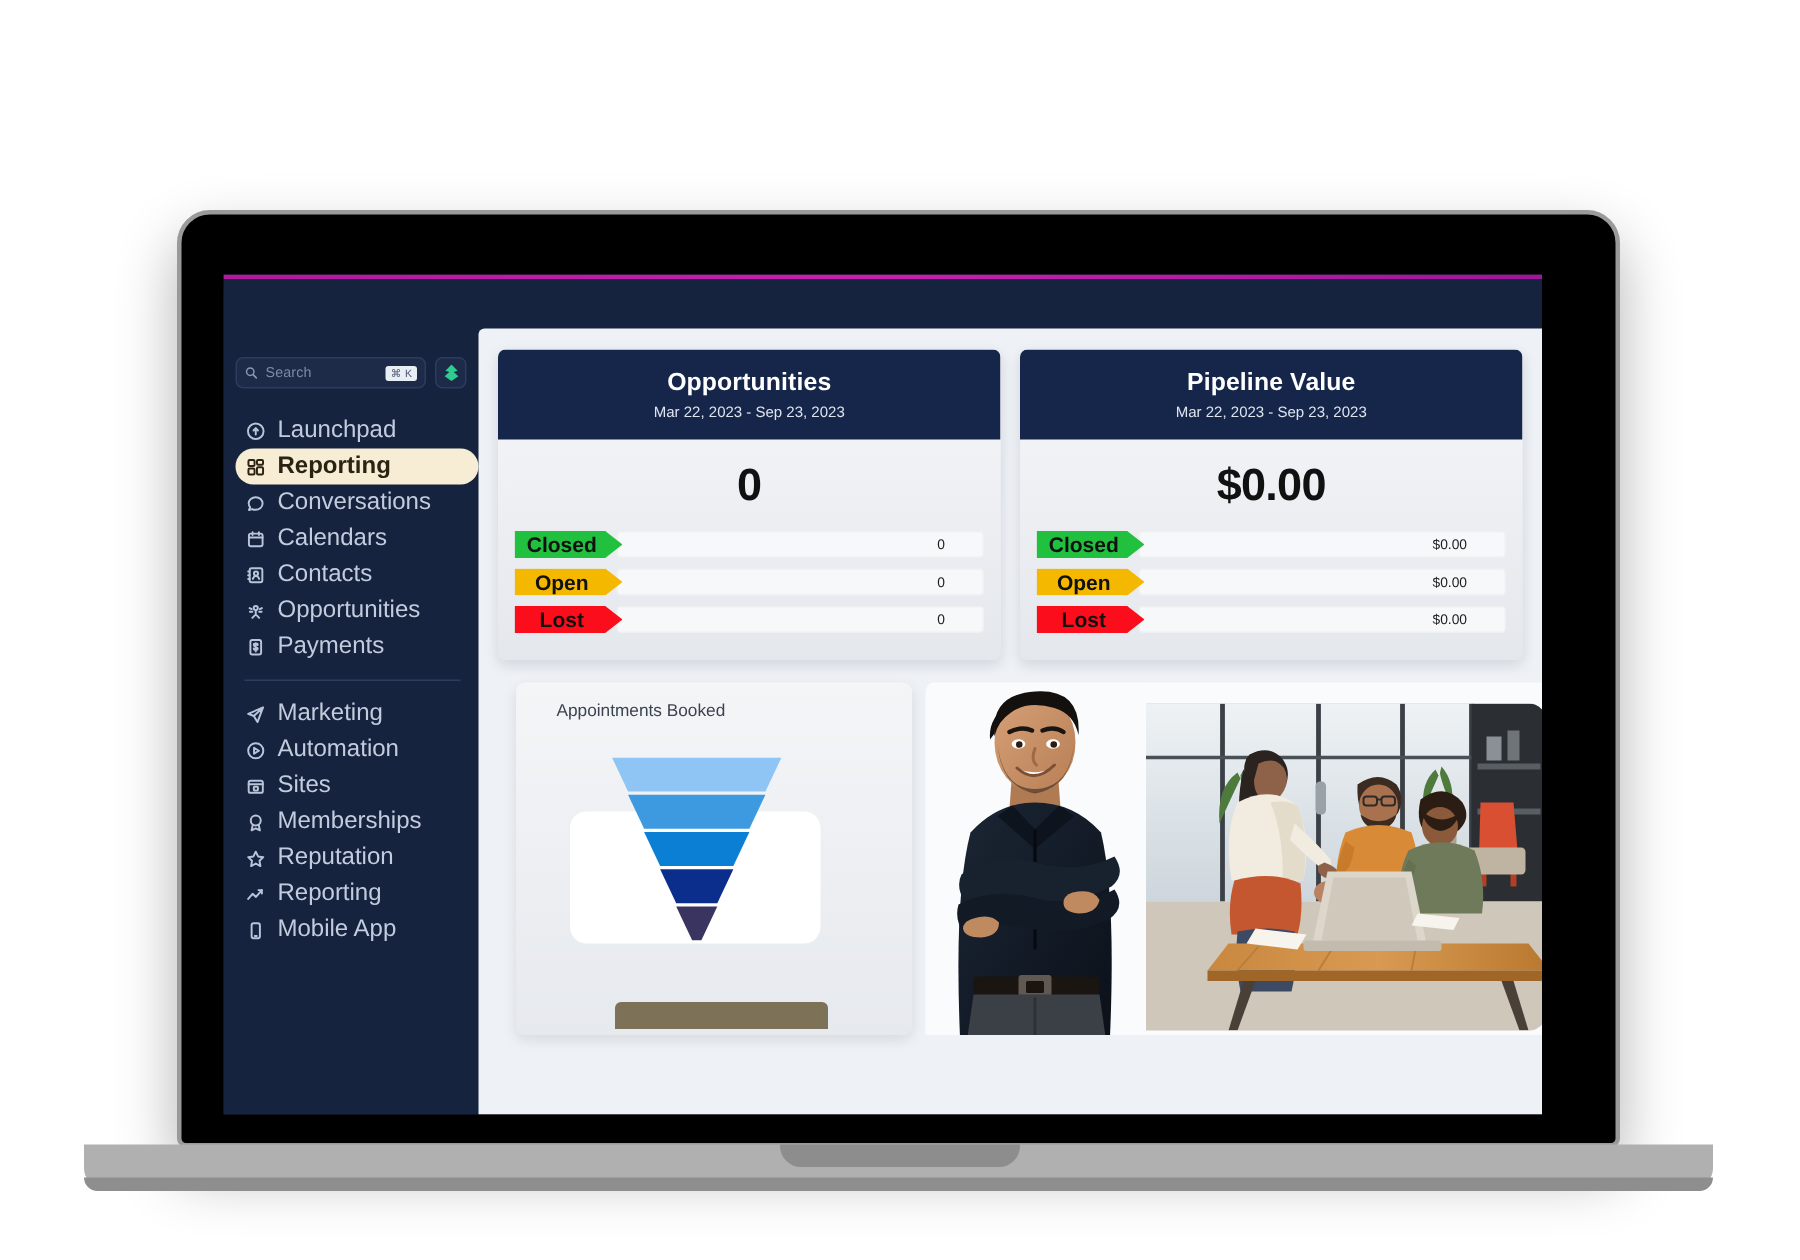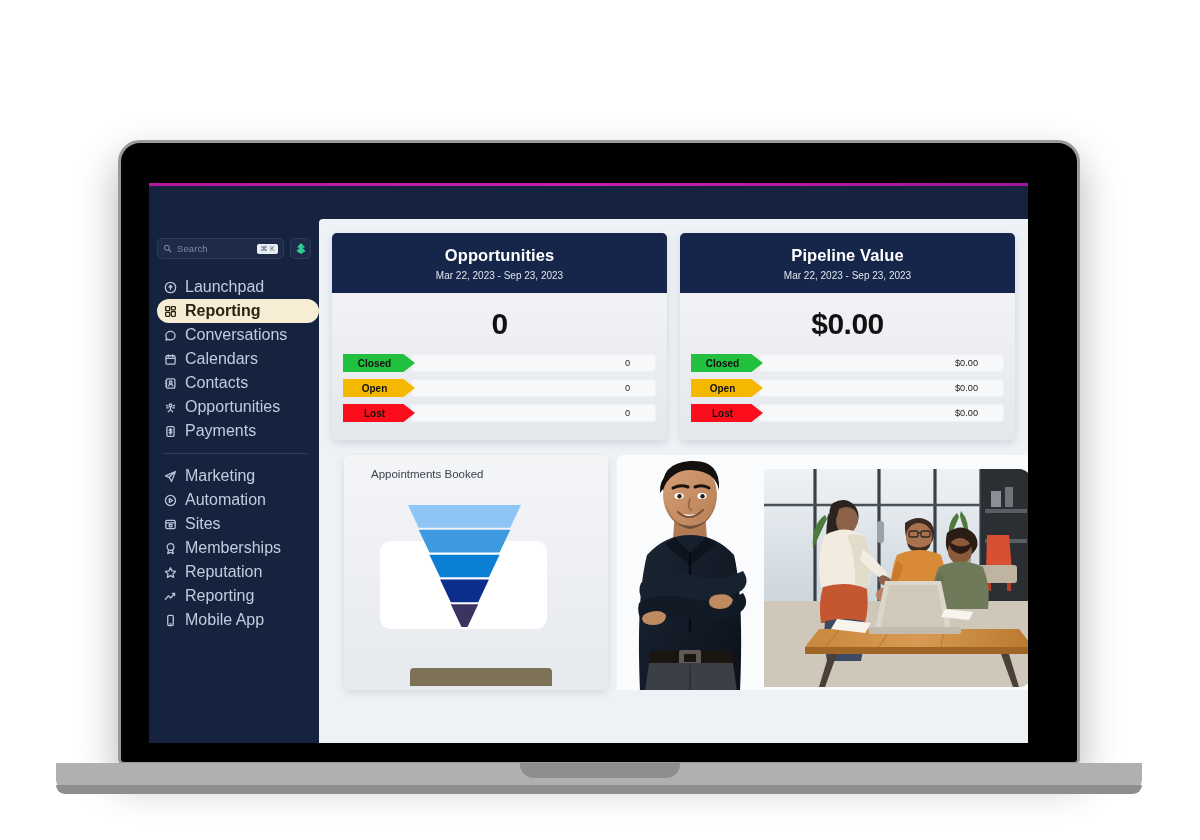--- a/index.html
+++ b/index.html
@@ -154,21 +154,21 @@
     letter-spacing: -.5px;
   }
   .stat-row {
     display: flex; align-items: center;
     margin: 0 11px 7px 11px; height: 18px;
   }
   .stat-tag {
     width: 72px; height: 18px; flex: none;
     position: relative; display: flex;
     align-items: center; justify-content: center;
-    color: #111; font-size: 10px; font-weight: bold;
+    color: #111; font-size: 14px; font-weight: bold;
     clip-path: polygon(0 0, 84% 0, 100% 50%, 84% 100%, 0 100%);
     padding-right: 9px;
   }
   .stat-bar {
     flex: 1; height: 18px; margin-left: -4px;
     background: #f7f8fa;
     border-radius: 3px;
     display: flex; align-items: center; justify-content: flex-end;
     padding-right: 26px;
     color: #1c1c1c; font-size: 9.2px;

